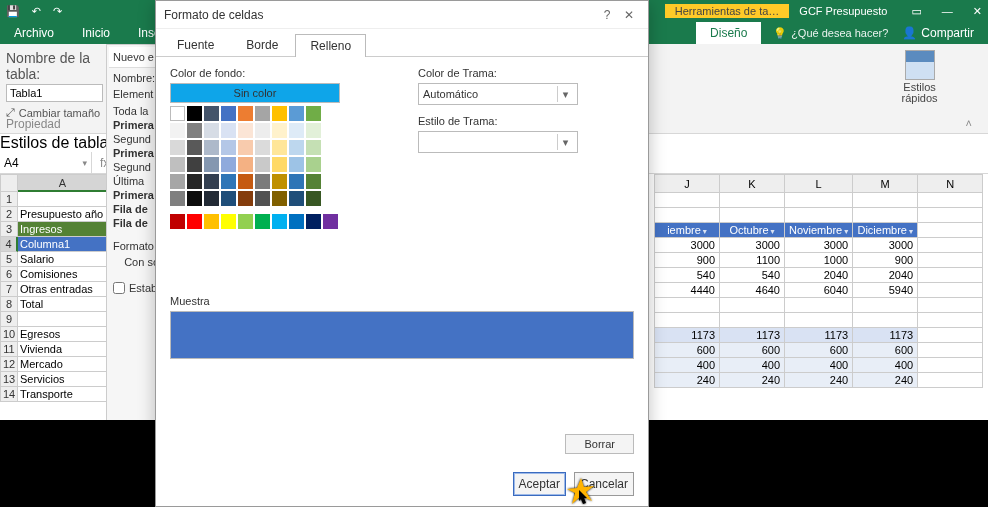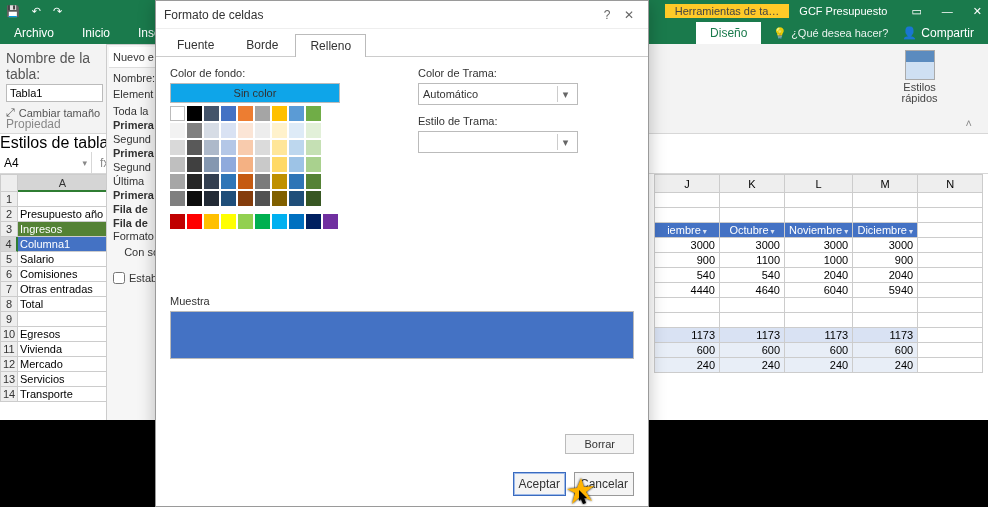--- a/index.html
+++ b/index.html
@@ -56,21 +56,21 @@
   .rightCols .bottomband td { background:#e8eef7; }
   .rightCols .bottomband.selrow td { background:#d9e2f3; }
 
   
   .leftPanel { position:absolute; top:44px; left:106px; width:60px; height:380px; background:#f6f6f6; border:1px solid #ccc; font-size:11px; padding:6px; color:#333; overflow:hidden;}
   .leftPanel .hdr { background:#fff; margin:-4px -4px 4px -4px; padding:4px; border-bottom:1px solid #ddd; white-space:nowrap;}
   .leftPanel .row1 { white-space:nowrap; margin-bottom:4px;}
   .leftPanel ul { list-style:none; }
   .leftPanel li { white-space:nowrap; line-height:14px; }
   .leftPanel li.bold { font-weight:bold; }
-  .leftPanel .fmt { white-space:nowrap;}
+  .leftPanel .fmt { margin-top:10px; white-space:nowrap;}
   .leftPanel .cons { white-space:nowrap; margin-top:4px;text-align:right;}
   .leftPanel .chk { margin-top:14px; white-space:nowrap; display:flex; align-items:center; gap:4px;}
   .leftPanel .chk input { width:12px; height:12px; }
 
   
   .dialog { position:absolute; top:0; left:155px; width:494px; height:507px; background:#fff; border:1px solid #9a9a9a; box-shadow:0 4px 16px rgba(0,0,0,.25); font-size:12px; color:#333; }
   .dialog .dtitle { height:28px; display:flex; align-items:center; padding:0 8px; background:#fff; border-bottom:1px solid #eee;}
   .dialog .dtitle .t { flex:1; }
   .dialog .dtitle .q, .dialog .dtitle .x { width:22px; text-align:center; color:#666; cursor:pointer;}
 
@@ -317,20 +317,27 @@
               <td>1173</td>
               <td>1173</td>
               <td>1173</td>
               <td style="background: rgb(255, 255, 255);"></td>
             </tr>
             <tr class="bottomband">
               <td>600</td>
               <td>600</td>
               <td>600</td>
               <td>600</td>
+              <td style="background: rgb(255, 255, 255);"></td>
+            </tr>
+            <tr class="bottomband">
+              <td>400</td>
+              <td>400</td>
+              <td>400</td>
+              <td>400</td>
               <td style="background: rgb(255, 255, 255);"></td>
             </tr>
             <tr class="bottomband">
               <td>240</td>
               <td>240</td>
               <td>240</td>
               <td>240</td>
               <td style="background: rgb(255, 255, 255);"></td>
             </tr>
           </tbody>

